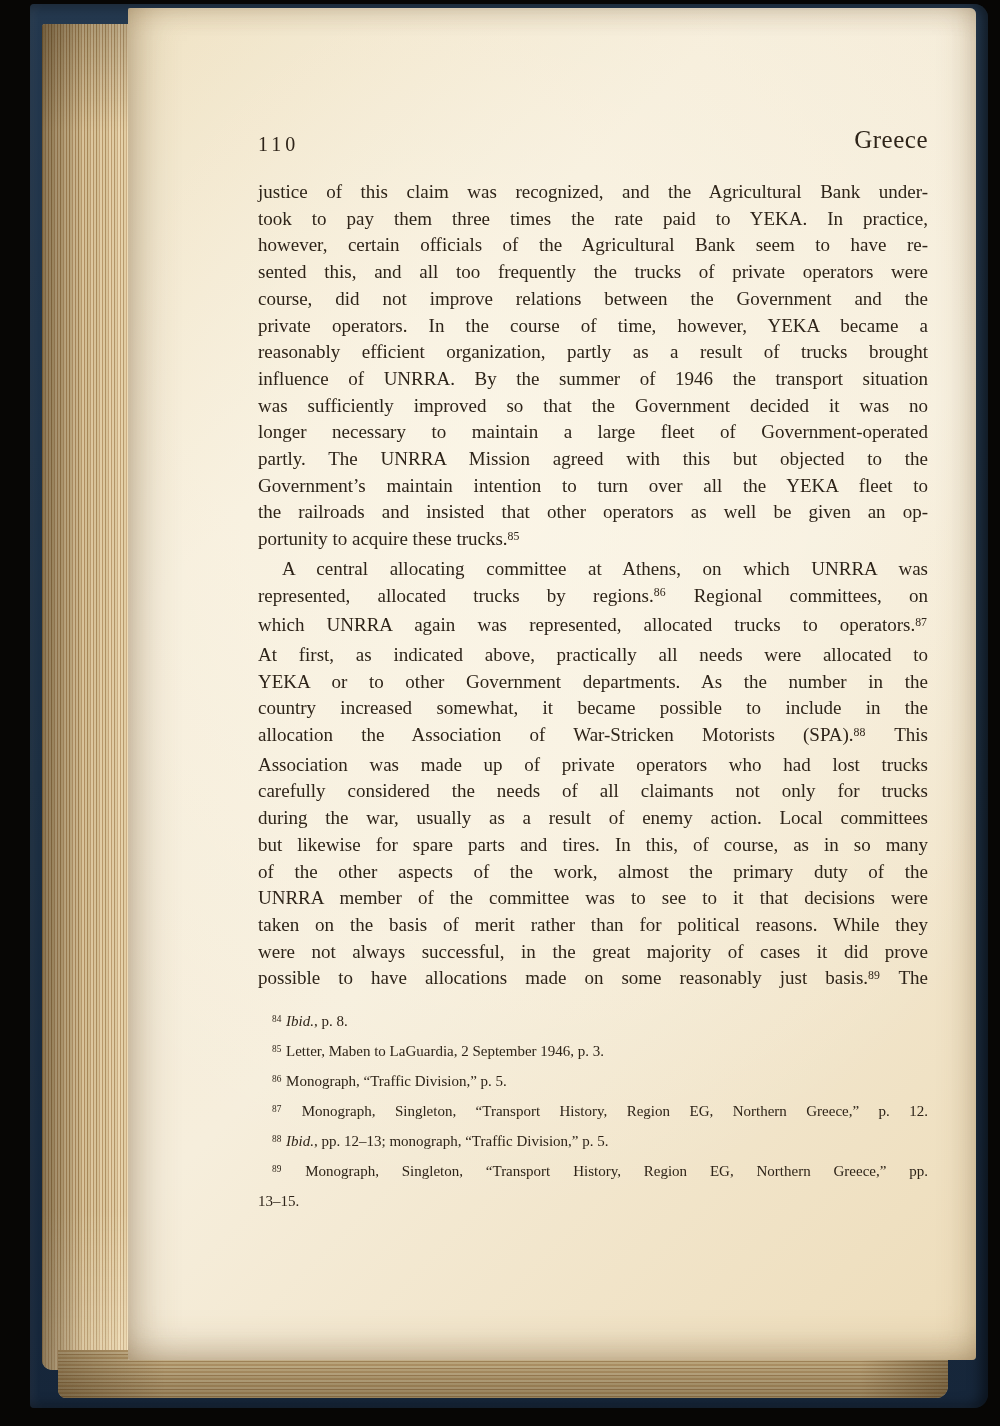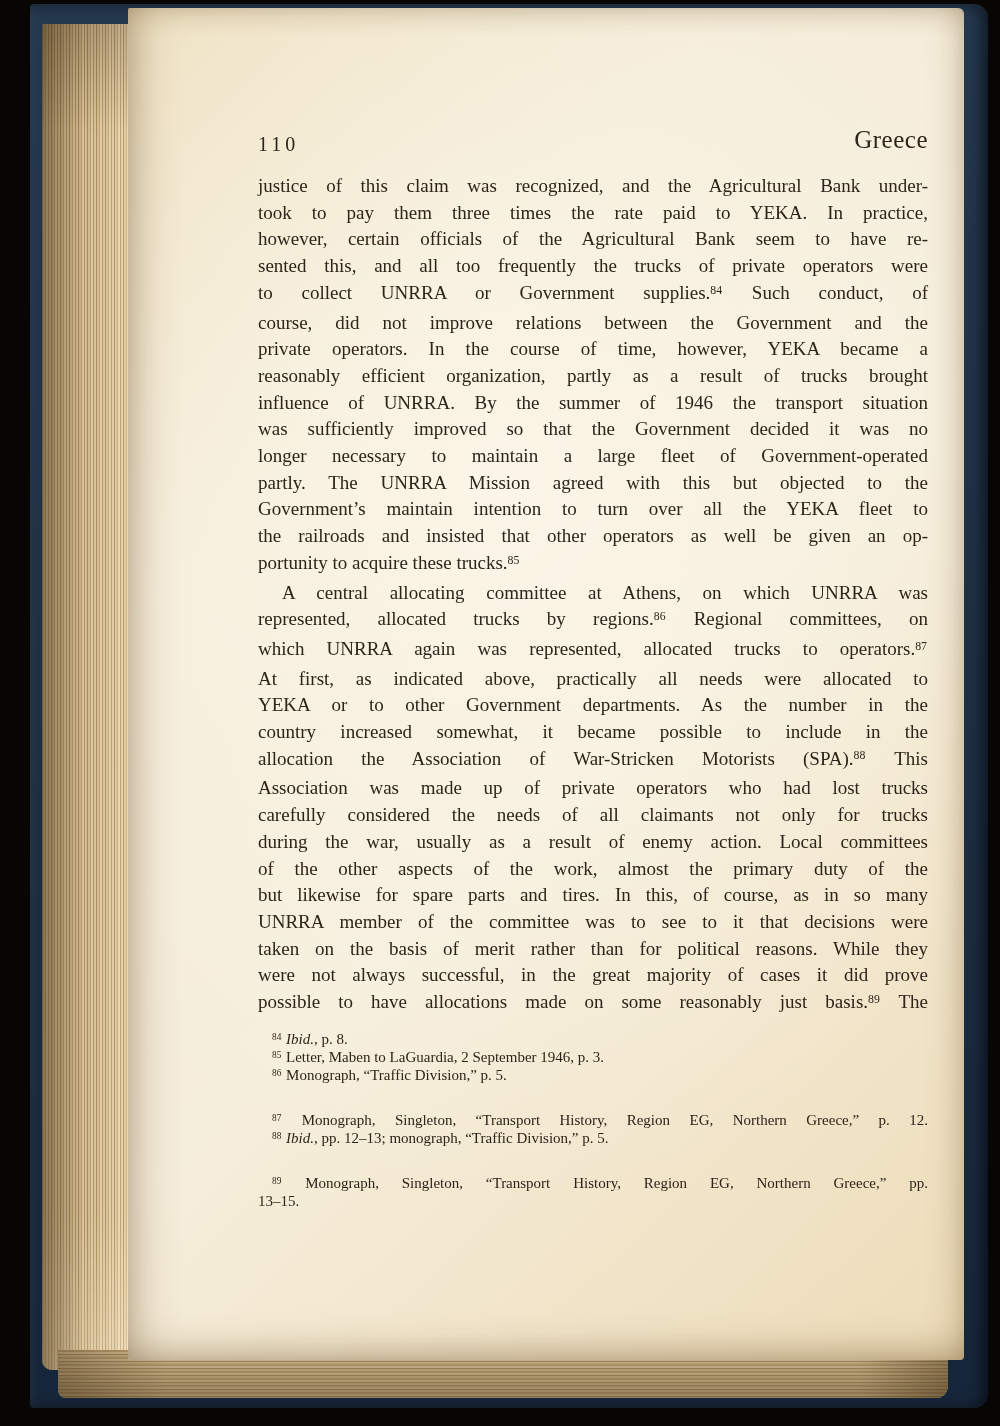--- a/index.html
+++ b/index.html
@@ -63,20 +63,21 @@
     width: 836px; height: 1352px;
     background:
       radial-gradient(ellipse 120% 90% at 45% 35%, rgba(255,252,242,.55) 0%, rgba(255,252,242,0) 60%),
       linear-gradient(135deg, #eee0c0 0%, var(--page, #f5ecd8) 28%, #f6eedc 55%, #eddcb9 100%);
     box-shadow:
       inset 26px 0 46px -22px rgba(110,80,40,.45),
       inset -18px 0 36px -18px rgba(110,80,40,.35),
       inset 0 -26px 44px -24px rgba(110,80,40,.40),
       inset 0 18px 30px -22px rgba(110,80,40,.25);
     border-radius: 2px 6px 4px 2px;
+    padding-left: 12px;
   }
 
   .content {
     position: absolute;
     left: 130px; top: 118px;
     width: 670px;
     color: var(--ink, #2e2419);
   }
 
   .headline { position: relative; height: 34px; }
@@ -84,35 +85,35 @@
     position: absolute; left: 0; top: 7px;
     font-size: 20px; letter-spacing: 4px;
   }
   .running-head {
     text-align: right;
     font-size: 25px;
     letter-spacing: .5px;
   }
 
   .body-text {
-    margin-top: 13px;
+    margin-top: 19px;
     font-size: 19px;
     line-height: 26.7px;
   }
   .line { text-align: justify; text-align-last: justify; white-space: normal; }
   .line.last { text-align-last: left; }
   .line.indent { text-indent: 24px; }
 
   .footnotes {
     margin-top: 12px;
     font-size: 15px;
-    line-height: 16px;
+    line-height: 28px;
   }
   .fline { text-align: left; }
-  .fline.j { text-align: justify; text-align-last: justify; margin-top: 27px; }
+  .fline.j { text-align: justify; text-align-last: justify; }
   .fline.indent { text-indent: 14px; }
 
   .sup {
     font-size: .62em;
     position: relative;
     top: -.45em;
     padding-right: 1px;
   }
   .it { font-style: italic; }
 </style>
@@ -130,43 +131,42 @@
       <div class="headline">
         <span class="folio">110</span>
         <div class="running-head">Greece</div>
       </div>
 
       <div class="body-text">
           <div class="line">justice of this claim was recognized, and the Agricultural Bank under-</div>
           <div class="line">took to pay them three times the rate paid to YEKA. In practice,</div>
           <div class="line">however, certain officials of the Agricultural Bank seem to have re-</div>
           <div class="line">sented this, and all too frequently the trucks of private operators were</div>
-          <div class="line">to collect UNRRA or Government supplies.<span class="sup">84</span> Such conduct, of</div>
           <div class="line">course, did not improve relations between the Government and the</div>
           <div class="line">private operators. In the course of time, however, YEKA became a</div>
           <div class="line">reasonably efficient organization, partly as a result of trucks brought</div>
           <div class="line">influence of UNRRA. By the summer of 1946 the transport situation</div>
           <div class="line">was sufficiently improved so that the Government decided it was no</div>
           <div class="line">longer necessary to maintain a large fleet of Government-operated</div>
           <div class="line">partly. The UNRRA Mission agreed with this but objected to the</div>
           <div class="line">Government’s maintain intention to turn over all the YEKA fleet to</div>
           <div class="line">the railroads and insisted that other operators as well be given an op-</div>
           <div class="line last">portunity to acquire these trucks.<span class="sup">85</span></div>
           <div class="line indent">A central allocating committee at Athens, on which UNRRA was</div>
           <div class="line">represented, allocated trucks by regions.<span class="sup">86</span> Regional committees, on</div>
           <div class="line">which UNRRA again was represented, allocated trucks to operators.<span class="sup">87</span></div>
           <div class="line">At first, as indicated above, practically all needs were allocated to</div>
           <div class="line">YEKA or to other Government departments. As the number in the</div>
           <div class="line">country increased somewhat, it became possible to include in the</div>
           <div class="line">allocation the Association of War-Stricken Motorists (SPA).<span class="sup">88</span> This</div>
           <div class="line">Association was made up of private operators who had lost trucks</div>
           <div class="line">carefully considered the needs of all claimants not only for trucks</div>
           <div class="line">during the war, usually as a result of enemy action. Local committees</div>
+          <div class="line">but likewise for spare parts and tires. In this, of course, as in so many</div>
           <div class="line">of the other aspects of the work, almost the primary duty of the</div>
-          <div class="line">but likewise for spare parts and tires. In this, of course, as in so many</div>
           <div class="line">UNRRA member of the committee was to see to it that decisions were</div>
           <div class="line">taken on the basis of merit rather than for political reasons. While they</div>
           <div class="line">were not always successful, in the great majority of cases it did prove</div>
           <div class="line">possible to have allocations made on some reasonably just basis.<span class="sup">89</span> The</div>
         </div>
 
       <div class="footnotes">
           <div class="fline indent"><span class="sup">84</span> <em class="it">Ibid.</em>, p. 8.</div>
           <div class="fline indent"><span class="sup">85</span> Letter, Maben to LaGuardia, 2 September 1946, p. 3.</div>
           <div class="fline indent"><span class="sup">86</span> Monograph, “Traffic Division,” p. 5.</div>

